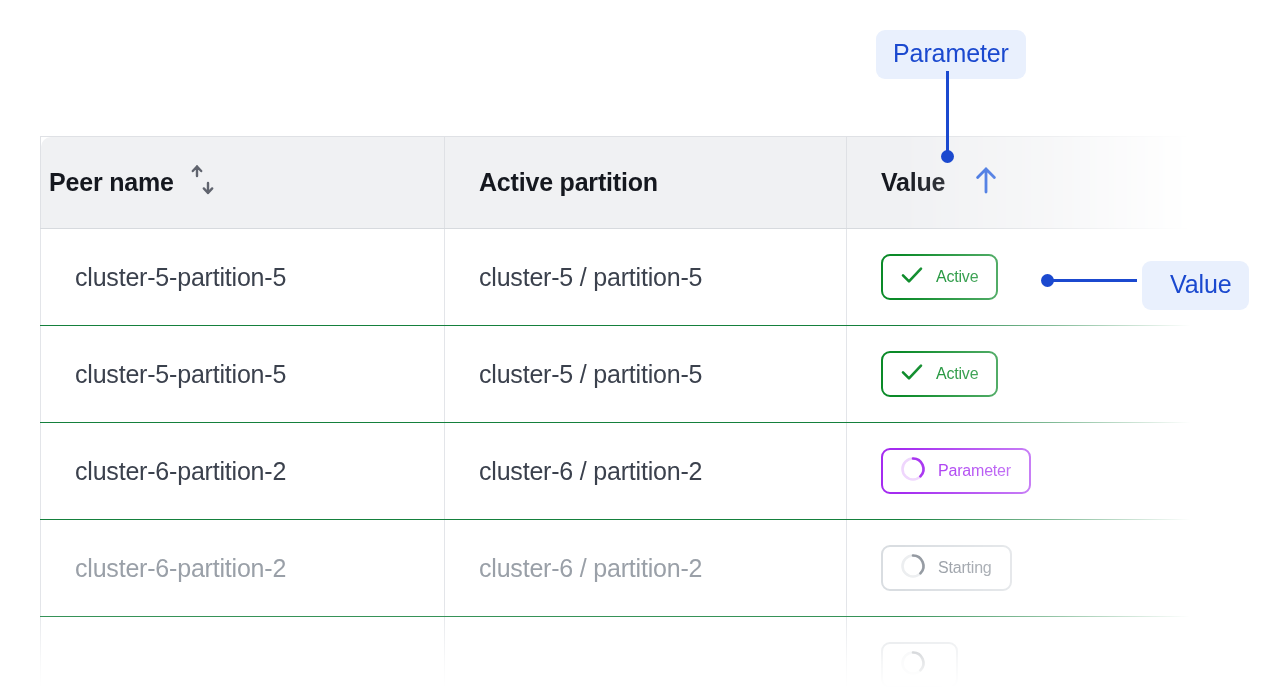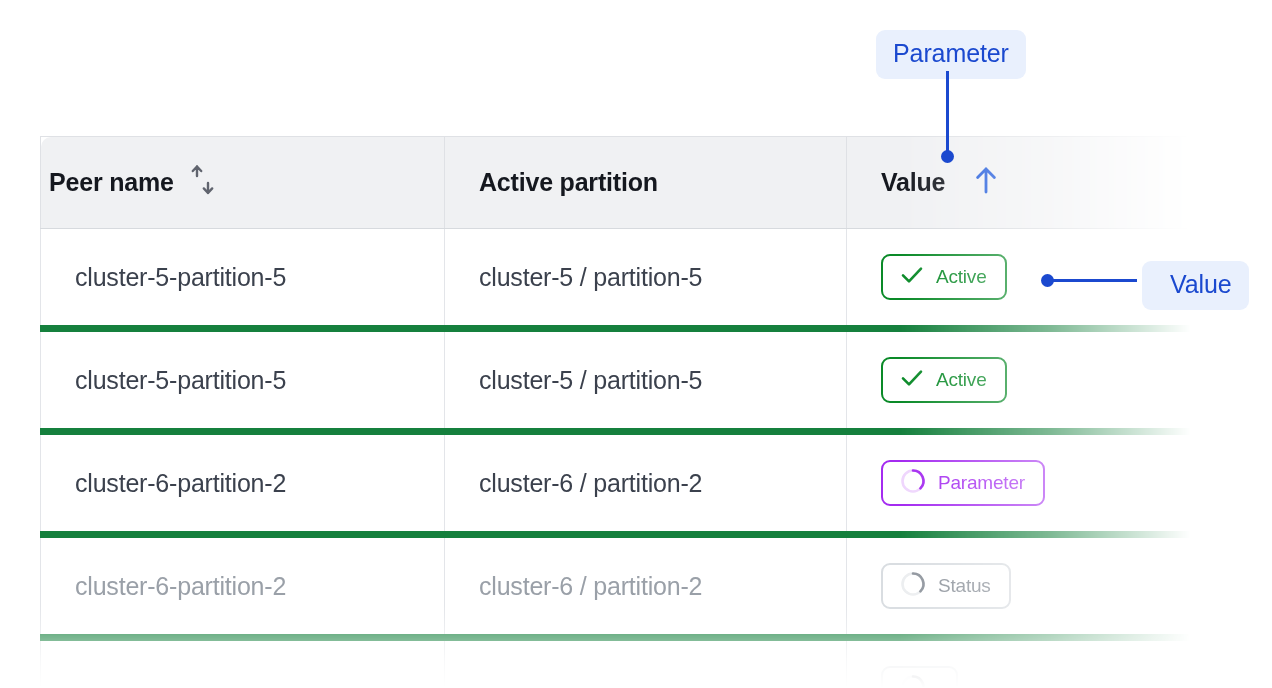--- a/index.html
+++ b/index.html
@@ -64,40 +64,40 @@
   thead th:last-child { border-right: none; }
 
   .th-inner { display: flex; align-items: center; gap: 14px; }
 
   tbody td {
     height: 96px;
     padding: 0 0 0 34px;
     font-size: 25px;
     color: #3b414d;
     border-right: 1px solid #e3e5e9;
-    border-bottom: 7px solid #15803d;
+    border-bottom: 1px solid #15803d;
     vertical-align: middle;
     letter-spacing: -0.2px;
     white-space: nowrap;
     background: #ffffff;
   }
   tbody td:first-child { border-left: 1px solid #e3e5e9; }
   tbody td:last-child { border-right: none; }
   tbody tr.muted td { color: #9aa0a8; }
 
   
   .badge {
     display: inline-flex;
     align-items: center;
     gap: 11px;
     height: 46px;
     padding: 0 18px 0 16px;
     border-radius: 9px;
     border: 2px solid currentColor;
-    font-size: 19px;
+    font-size: 16px;
     font-weight: 500;
     letter-spacing: -0.2px;
     box-sizing: border-box;
     background: #fff;
   }
   .badge.active  { color: #0a8a28; }
   .badge.starting{ color: #a42bf0; }
   .badge.pending { color: #8f959d; border-color: #d9dde1; }
   .badge.pending .b-label { color: #8f959d; }
 
@@ -242,21 +242,21 @@
         <td>cluster-6-partition-2</td>
         <td>cluster-6 / partition-2</td>
         <td>
           <span class="badge pending">
             <span class="spinner-icon">
               <svg width="28" height="28" viewBox="0 0 28 28" fill="none">
                 <circle cx="14" cy="14" r="10.5" stroke="#eceef0" stroke-width="2.6"></circle>
                 <path d="M14 3.5 A10.5 10.5 0 0 1 21.4 21.4" stroke="#8f959d" stroke-width="2.6" stroke-linecap="round"></path>
               </svg>
             </span>
-            <span class="b-label">Status</span>
+            <span class="b-label">Starting</span>
           </span>
         </td>
       </tr>
 
       <tr class="muted">
         <td></td>
         <td></td>
         <td>
           <span class="badge pending">
             <span class="spinner-icon">

